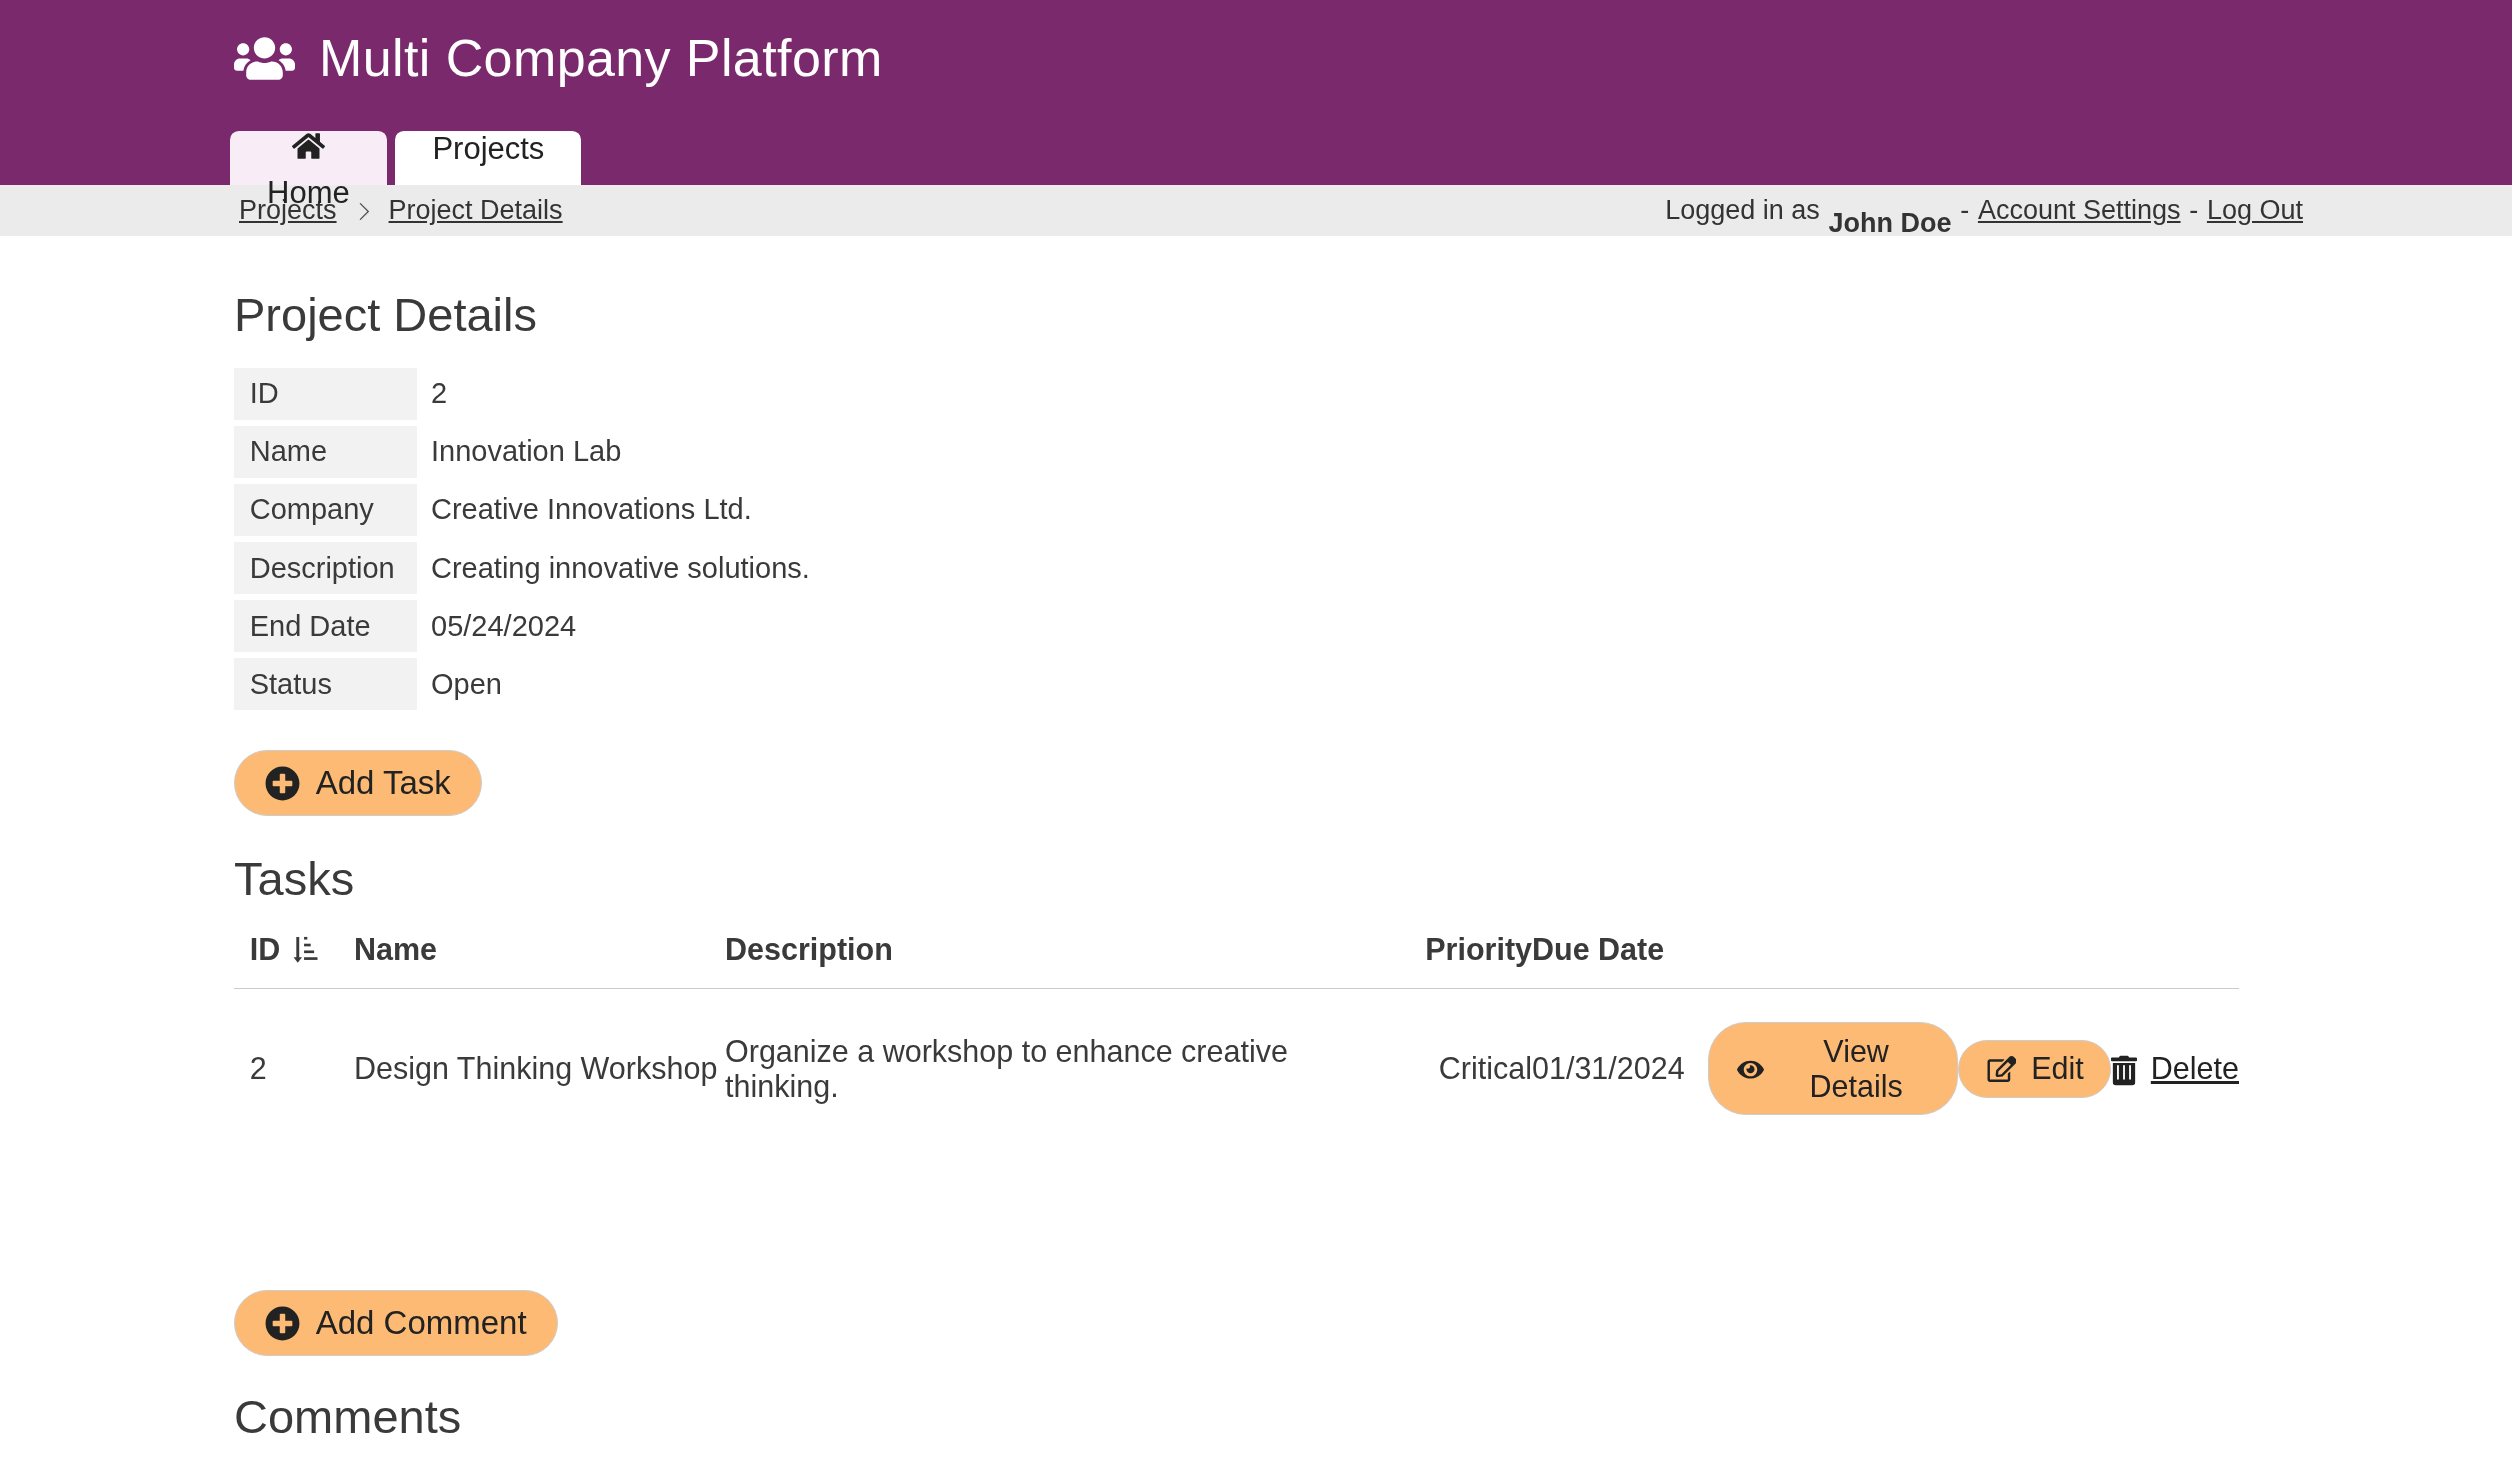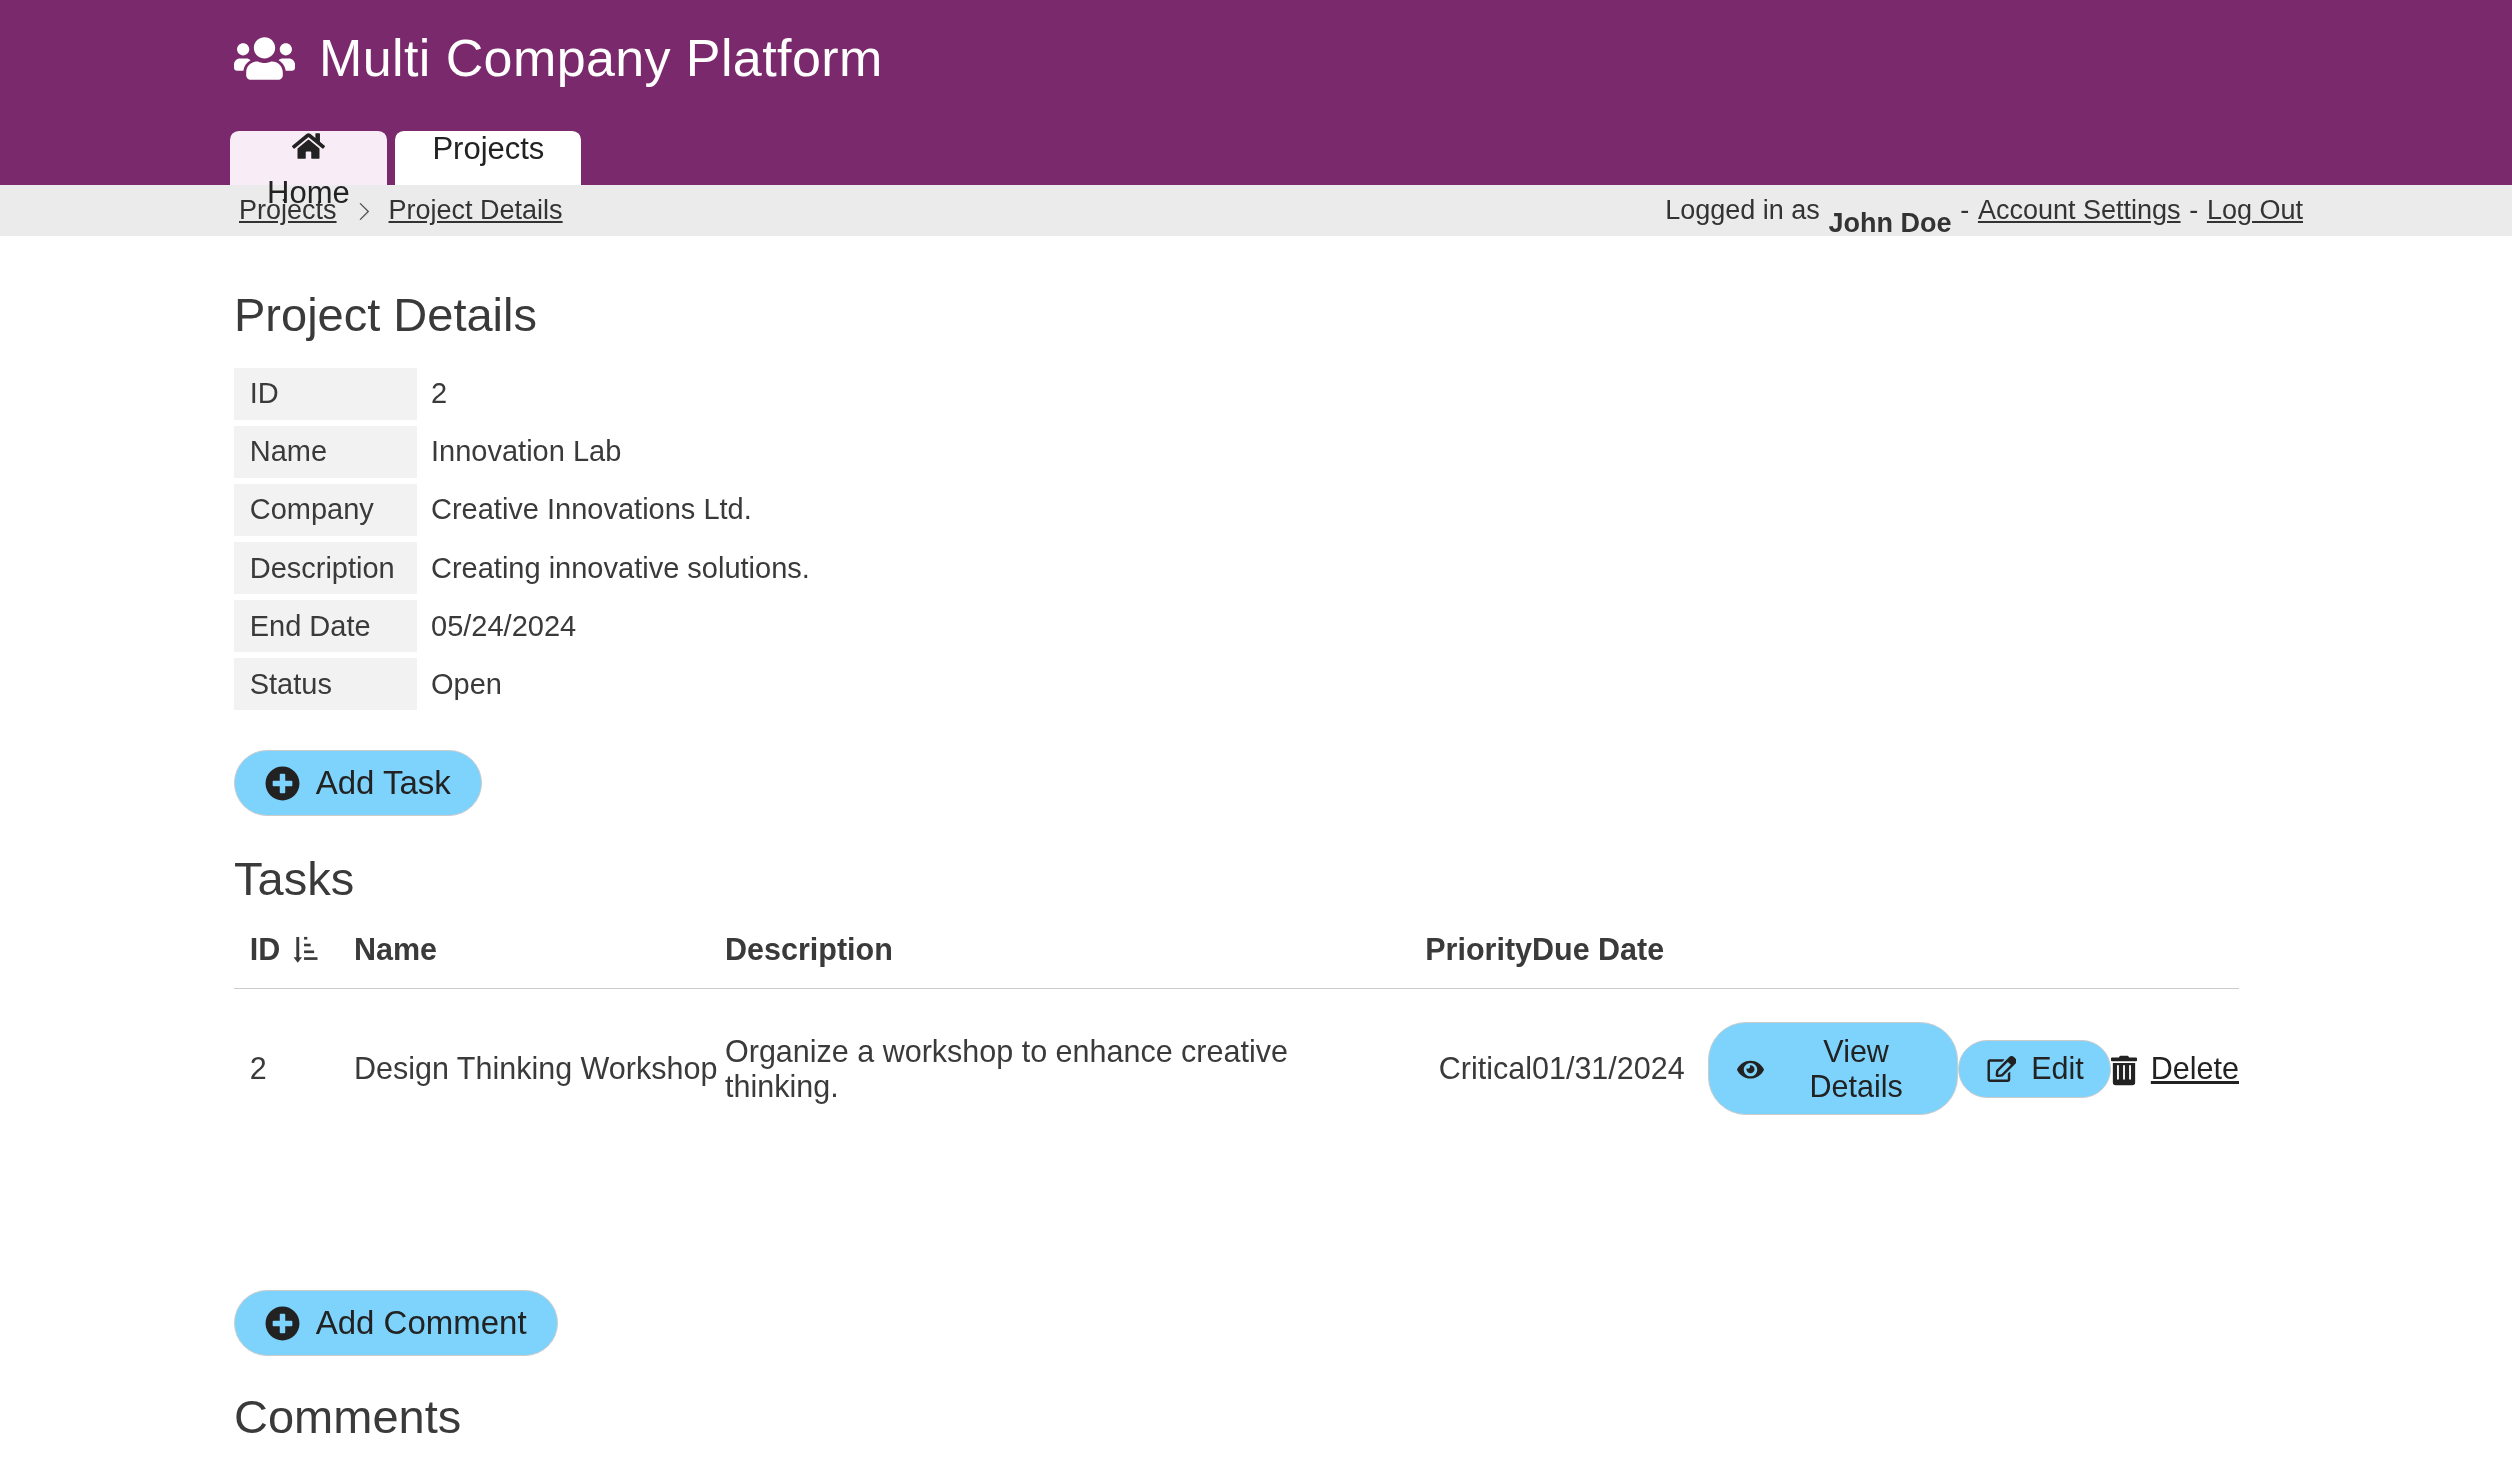--- a/index.html
+++ b/index.html
@@ -115,21 +115,21 @@
   .detail-value {
     padding-left: 14px;
     font-size: 29px;
   }
 
   
   .pill-btn {
     display: inline-flex;
     align-items: center;
     gap: 15.7px;
-    background: #7dd3fc;
+    background: #fdba74;
     border: 1.7px solid var(--border-color);
     border-radius: 38px;
     padding: 13px 30px;
     font-size: 33px;
     color: #222222;
     cursor: pointer;
     font-family: inherit;
   }
   .pill-btn svg { width: 35px; height: 35px; }
   .pill-btn.small { font-size: 30.5px; padding: 10.5px 26px; }

